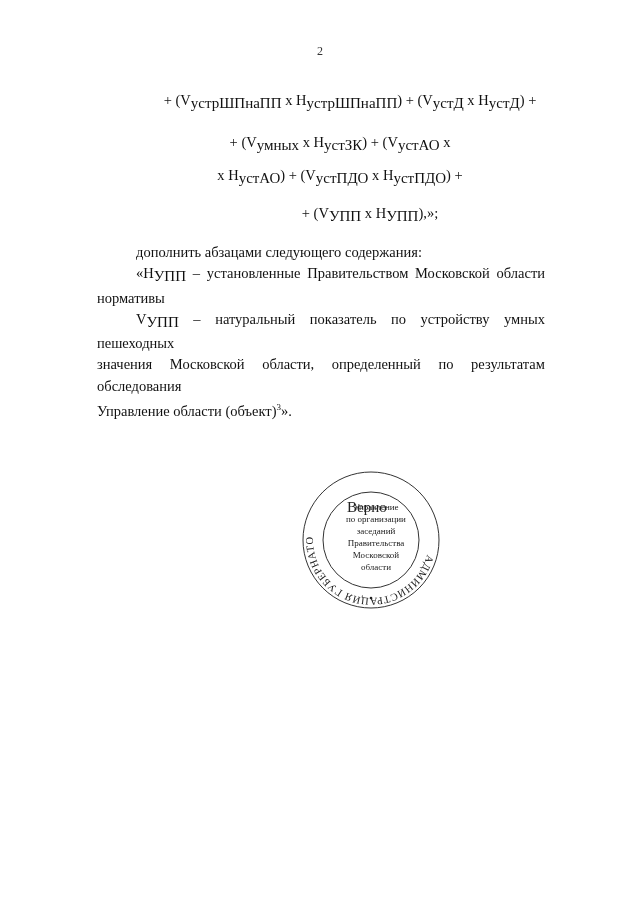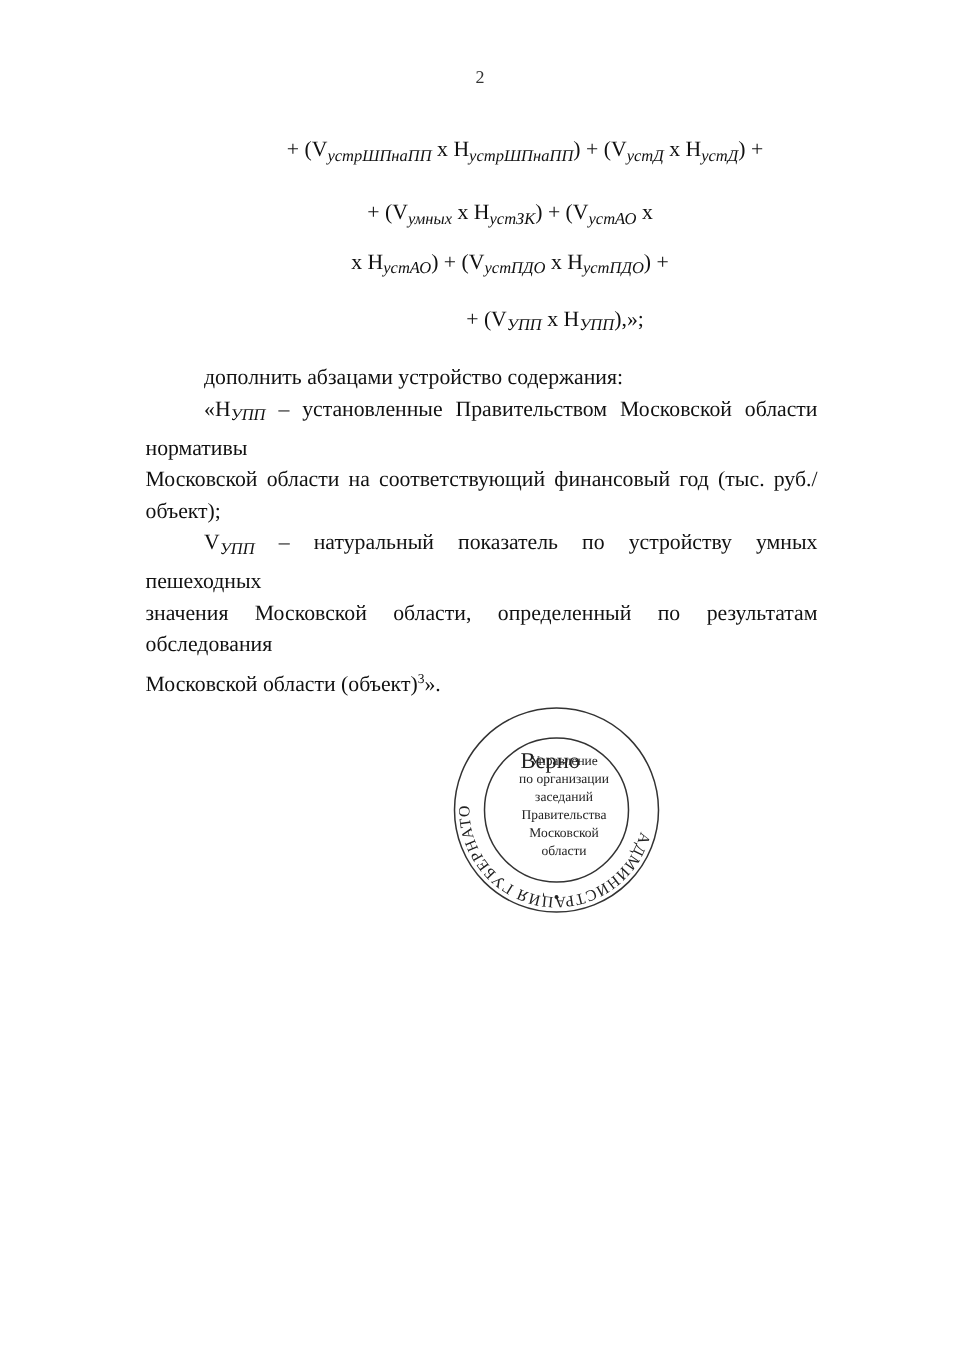--- a/index.html
+++ b/index.html
@@ -5,47 +5,46 @@
   html, body { margin: 0; padding: 0; background: #ffffff; }
   body { width: 640px; height: 905px; position: relative; overflow: hidden;
          font-family: "Liberation Serif", "DejaVu Serif", serif; color: #111; }
   .page-num { position: absolute; top: 44px; left: 0; width: 640px; text-align: center;
               font-size: 12px; color: #333; }
   .formula-line { position: absolute; left: 0; width: 640px; text-align: center; font-size: 14.5px; }
   .formula-line.l1 { top: 92px; left: 30px; }
   .formula-line.l2 { top: 134px; left: 20px; }
   .formula-line.l3 { top: 167px; left: 20px; }
   .formula-line.l4 { top: 205px; left: 50px; }
-  sub { font-size: 11px; vertical-align: -3px; font-style: italic; }
+  sub { font-size: 15px; vertical-align: -3px; }
   sup { font-size: 9px; }
   .text-block { position: absolute; left: 97px; width: 448px; font-size: 14.5px; line-height: 21.3px; }
   .para { margin: 0; text-align: justify; text-align-last: left; }
   .indent { text-indent: 39px; }
   .justify-full { text-align-last: justify; }
   .stamp { position: absolute; left: 292px; top: 470px; width: 158px; height: 140px; }
 </style>
 </head>
 <body>
 
 <div class="page-num">2</div>
 
 <div class="formula-line l1">+ (V<sub>устрШПнаПП</sub> x H<sub>устрШПнаПП</sub>) + (V<sub>устД</sub> x H<sub>устД</sub>) +</div>
 <div class="formula-line l2">+ (V<sub>умных</sub> x H<sub>устЗК</sub>) + (V<sub>устАО</sub> x</div>
 <div class="formula-line l3">x H<sub>устАО</sub>) + (V<sub>устПДО</sub> x H<sub>устПДО</sub>) +</div>
 <div class="formula-line l4">+ (V<sub>УПП</sub> x H<sub>УПП</sub>),»;</div>
 
 <div class="text-block" style="top:242px;">
-  <p class="para indent">дополнить абзацами устройство содержания:</p>
+  <p class="para indent">дополнить абзацами следующего содержания:</p>
 
   <p class="para indent justify-full"><span>«H</span><sub>УПП</sub><span> – установленные Правительством Московской области нормативы</span></p>
-  <p class="para">Московской области на соответствующий финансовый год (тыс. руб./объект);</p>
 
   <p class="para indent justify-full"><span>V</span><sub>УПП</sub><span> – натуральный показатель по устройству умных пешеходных</span></p>
   <p class="para justify-full">значения Московской области, определенный по результатам обследования</p>
-  <p class="para"><span>Московской области (объект)</span><sup>3</sup><span>».</span></p>
+  <p class="para"><span>Управление области (объект)</span><sup>3</sup><span>».</span></p>
 </div>
 
 <div class="stamp">
   <svg width="158" height="140" viewBox="0 0 158 140">
     <defs>
       <path id="ringPath" d="M 79,70 m -58,0 a 58,58 0 1,1 116,0 a 58,58 0 1,1 -116,0"></path>
     </defs>
     <circle cx="79" cy="70" r="68" fill="none" stroke="#333" stroke-width="1"></circle>
     <circle cx="79" cy="70" r="48" fill="none" stroke="#333" stroke-width="1"></circle>
     <text font-family="Liberation Serif, serif" font-size="10.5" fill="#222" letter-spacing="0.6">

